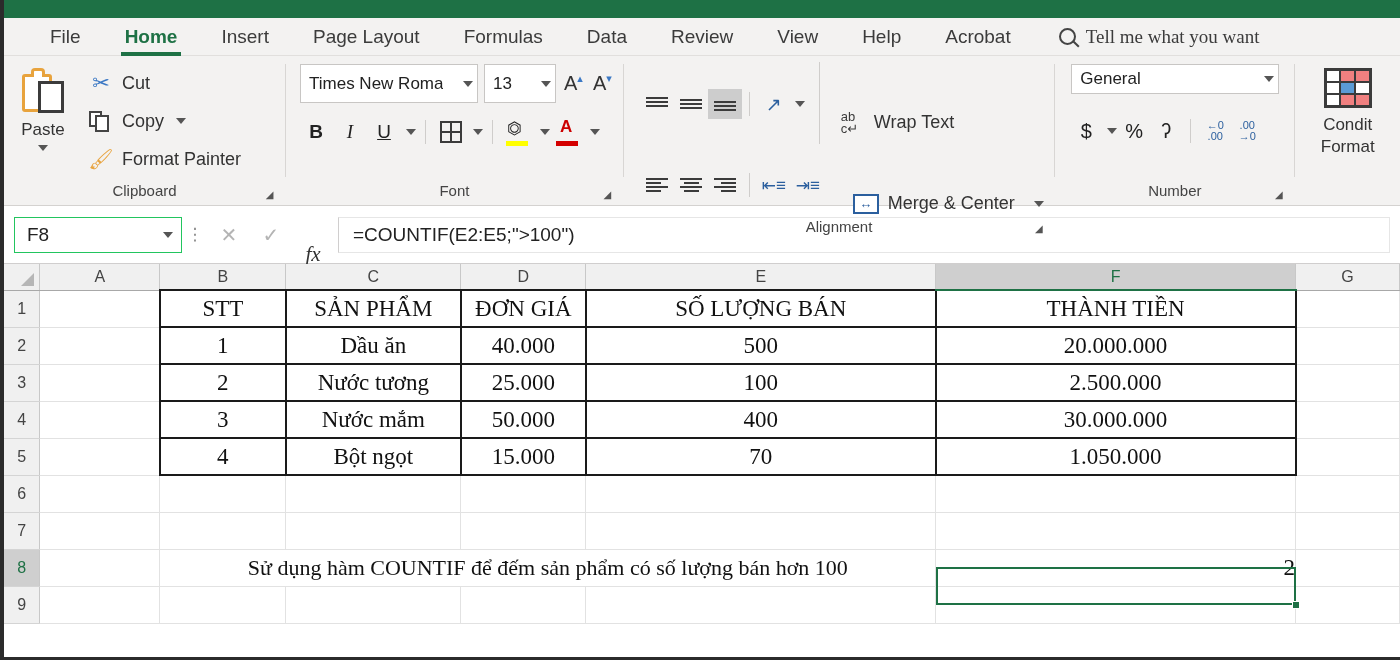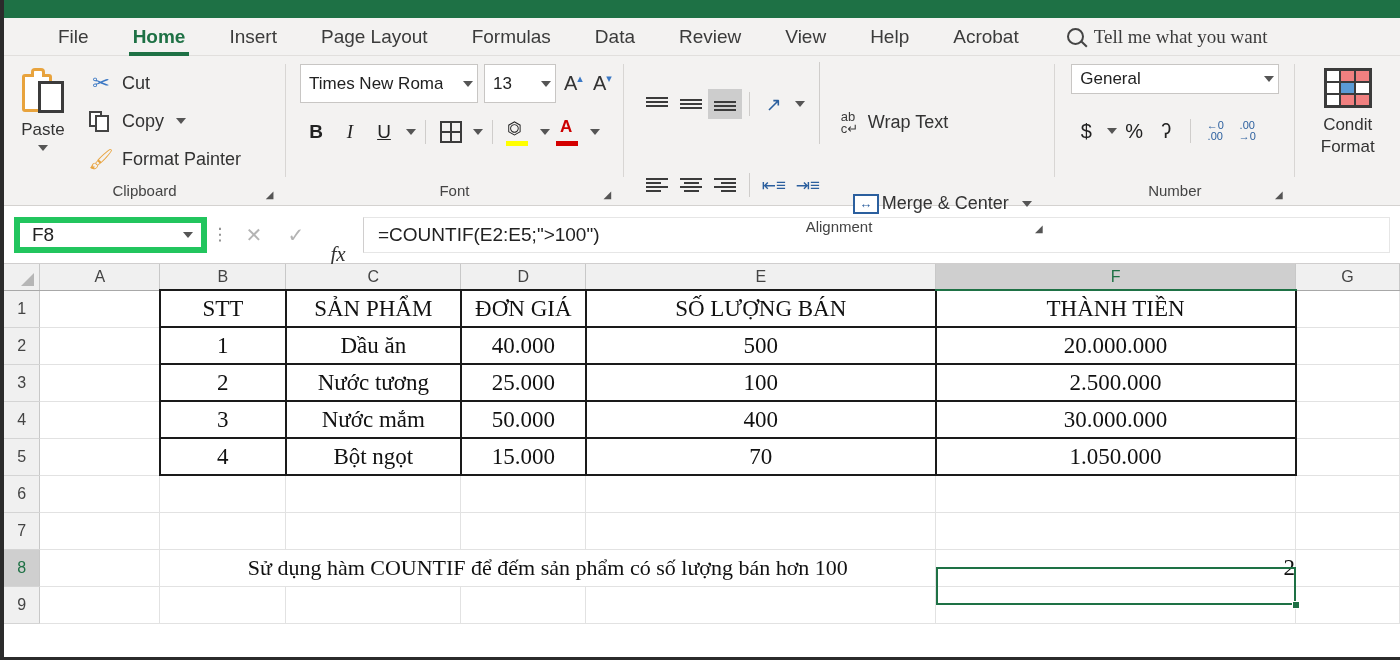--- a/index.html
+++ b/index.html
@@ -13,21 +13,21 @@
   }
   #app { position:absolute; inset:0; border-left:4px solid #2b2b2b; }
 
   
   .titlebar { height:18px; background:#1e7145; width:100%; }
 
   
   .tabbar {
     height:38px; background:#f3f2f1;
     display:flex; align-items:center;
-    padding-left:32px; font-size:19px; color:#3b3b3b;
+    padding-left:24px; font-size:19px; color:#3b3b3b;
     border-bottom:1px solid #e1dfdd;
     position:relative;
   }
   .tab { padding:0 22px; height:38px; line-height:38px; white-space:nowrap; cursor:default; }
   .tab.active { color:#1e7145; font-weight:bold; position:relative; }
   .tab.active::after {
     content:""; position:absolute; left:18px; right:18px; bottom:0;
     height:4px; background:#1e7145;
   }
   .tellme { display:flex; align-items:center; gap:10px; margin-left:26px; color:#3b3b3b; font-size:19px;font-family:Liberation Serif, serif; }
@@ -94,21 +94,21 @@
   .underline-bar { position:absolute; left:1px; right:3px; bottom:0; height:5px; }
 
   
   .g-align { width:432px; }
   .alrow { display:flex; align-items:center; padding-left:16px; }
   .alrow.r2 { padding-top:12px; }
   .abtn { width:34px; height:30px; display:flex; align-items:center; justify-content:center; cursor:default; }
   .abtn.sel { background:#cdcdcd; }
   .lines { width:22px; height:16px; position:relative; }
   .lines i { position:absolute; left:0; height:2px; background:#3b3b3b; display:block; }
-  .wrap-cmd { display:flex; align-items:center; gap:3px; font-size:18px; color:#333; cursor:default;margin-top:37px; }
+  .wrap-cmd { display:flex; align-items:center; gap:9px; font-size:18px; color:#333; cursor:default;margin-top:37px; }
   .abc-ico { font-size:13px; color:#3b3b3b; line-height:12px; text-align:left; width:24px;}
   .merge-ico { width:26px; height:20px; border:2px solid #2b5f9e; position:relative; background:#fff; }
   .merge-ico::after{content:"↔"; position:absolute; inset:0; text-align:center; font-size:13px; color:#2b5f9e; line-height:16px;}
 
   
   .g-number { width:240px; }
   .numrow1 { padding:0 0 8px 16px; }
   .fmt-combo { width:208px; height:30px; }
   .numrow2 { display:flex; align-items:center; padding-left:16px; padding-top:14px; gap:2px; }
   .nbtn { min-width:30px; height:30px; display:flex; align-items:center; justify-content:center; font-size:20px; color:#222; cursor:default;}
@@ -120,21 +120,21 @@
   .cf-ico { width:48px; height:40px; border:2px solid #3b3b3b; display:grid; grid-template-columns:1fr 1fr 1fr; grid-template-rows:1fr 1fr 1fr; }
   .cf-ico div { border:1px solid #3b3b3b; }
   .cf-label { font-size:17px; color:#333; line-height:22px; text-align:center; margin-top:6px; }
 
   
   .formulabar {
     height:58px; background:#fff; display:flex; align-items:center;
     border-bottom:1px solid #d0cece; padding:0 10px;
   }
   .namebox {
-    width:193px; height:36px; border:6px solid #22c55e; background:#fff;
+    width:168px; height:36px; border:1px solid #22c55e; background:#fff;
     display:flex; align-items:center; justify-content:space-between;
     padding:0 8px 0 12px; font-size:19px; color:#222;
   }
   .fb-dots { width:26px; text-align:center; color:#888; font-size:17px; letter-spacing:0; }
   .fb-btns { display:flex; align-items:center; gap:0; }
   .fb-btn { width:42px; height:36px; display:flex; align-items:center; justify-content:center; font-size:20px; color:#b4b4b4; cursor:default;}
   .fb-btn.fx { color:#333; font-style:italic; font-family:"Liberation Serif", serif; font-size:21px;margin-top:39px; }
   .fb-input {
     flex:1; height:36px; border:1px solid #e6e6e6; border-left:1px solid #d0cece; background:#fff;
     display:flex; align-items:center; padding-left:14px; font-size:19px; color:#222;

